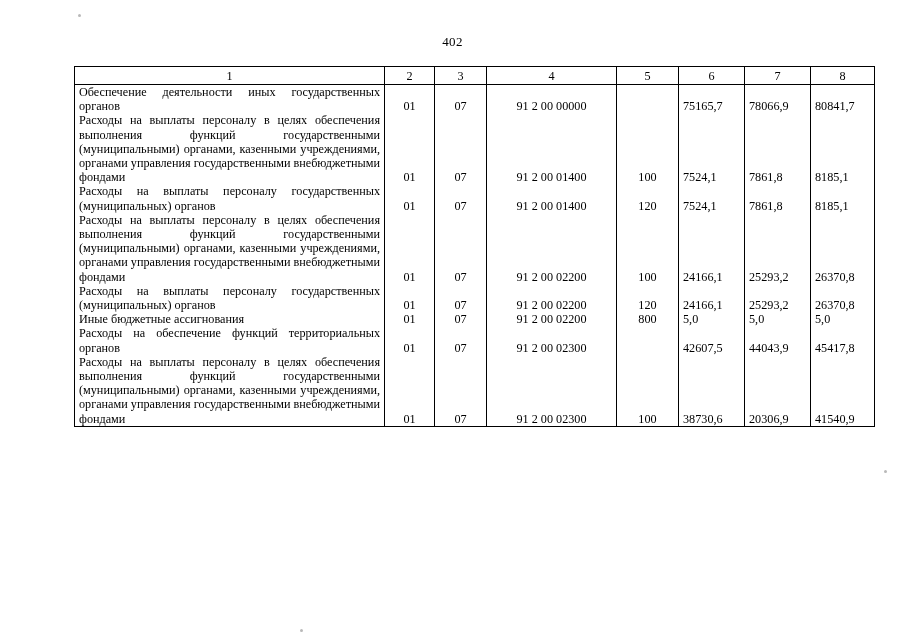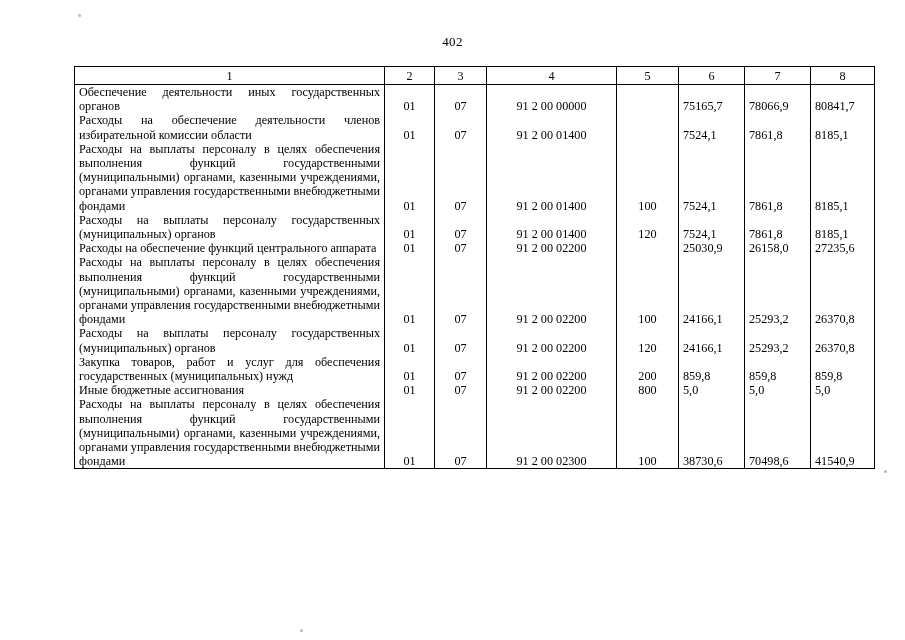--- a/index.html
+++ b/index.html
@@ -142,106 +142,86 @@
             <td class="name justify-all">Обеспечение деятельности иных государственных органов</td>
             <td class="center">01</td>
             <td class="center">07</td>
             <td class="center">91 2 00 00000</td>
             <td class="center"></td>
             <td class="num">75165,7</td>
             <td class="num">78066,9</td>
             <td class="num">80841,7</td>
           </tr>
           <tr>
-            <td class="name">Расходы на обеспечение деятельности членов избирательной комиссии области</td>
-            <td class="center">01</td>
-            <td class="center">07</td>
-            <td class="center">91 2 00 01400</td>
-            <td class="center"></td>
-            <td class="num">7524,1</td>
-            <td class="num">7861,8</td>
-            <td class="num">8185,1</td>
-          </tr>
-          <tr>
             <td class="name">Расходы на выплаты персоналу в целях обеспечения выполнения функций государственными (муниципальными) органами, казенными учреждениями, органами управления государственными внебюджетными фондами</td>
             <td class="center">01</td>
             <td class="center">07</td>
             <td class="center">91 2 00 01400</td>
             <td class="center">100</td>
             <td class="num">7524,1</td>
             <td class="num">7861,8</td>
             <td class="num">8185,1</td>
           </tr>
           <tr>
             <td class="name">Расходы на выплаты персоналу государственных (муниципальных) органов</td>
             <td class="center">01</td>
             <td class="center">07</td>
             <td class="center">91 2 00 01400</td>
             <td class="center">120</td>
             <td class="num">7524,1</td>
             <td class="num">7861,8</td>
             <td class="num">8185,1</td>
           </tr>
           <tr>
-            <td class="name justify-all">Расходы на обеспечение функций центрального аппарата</td>
-            <td class="center">01</td>
-            <td class="center">07</td>
-            <td class="center">91 2 00 02200</td>
-            <td class="center"></td>
-            <td class="num">25030,9</td>
-            <td class="num">26158,0</td>
-            <td class="num">27235,6</td>
-          </tr>
-          <tr>
             <td class="name">Расходы на выплаты персоналу в целях обеспечения выполнения функций государственными (муниципальными) органами, казенными учреждениями, органами управления государственными внебюджетными фондами</td>
             <td class="center">01</td>
             <td class="center">07</td>
             <td class="center">91 2 00 02200</td>
             <td class="center">100</td>
             <td class="num">24166,1</td>
             <td class="num">25293,2</td>
             <td class="num">26370,8</td>
           </tr>
           <tr>
             <td class="name">Расходы на выплаты персоналу государственных (муниципальных) органов</td>
             <td class="center">01</td>
             <td class="center">07</td>
             <td class="center">91 2 00 02200</td>
             <td class="center">120</td>
             <td class="num">24166,1</td>
             <td class="num">25293,2</td>
             <td class="num">26370,8</td>
           </tr>
           <tr>
-            <td class="name">Закупка товаров, работ и услуг для обеспечения государственных (муниципальных) нужд</td>
-            <td class="center">01</td>
-            <td class="center">07</td>
-            <td class="center">91 2 00 02200</td>
-            <td class="center">200</td>
-            <td class="num">859,8</td>
-            <td class="num">859,8</td>
-            <td class="num">859,8</td>
-          </tr>
-          <tr>
             <td class="name">Иные бюджетные ассигнования</td>
             <td class="center">01</td>
             <td class="center">07</td>
             <td class="center">91 2 00 02200</td>
             <td class="center">800</td>
             <td class="num">5,0</td>
             <td class="num">5,0</td>
             <td class="num">5,0</td>
           </tr>
           <tr>
+            <td class="name justify-all">Расходы на обеспечение функций территориальных органов</td>
+            <td class="center">01</td>
+            <td class="center">07</td>
+            <td class="center">91 2 00 02300</td>
+            <td class="center"></td>
+            <td class="num">42607,5</td>
+            <td class="num">44043,9</td>
+            <td class="num">45417,8</td>
+          </tr>
+          <tr>
             <td class="name">Расходы на выплаты персоналу в целях обеспечения выполнения функций государственными (муниципальными) органами, казенными учреждениями, органами управления государственными внебюджетными фондами</td>
             <td class="center">01</td>
             <td class="center">07</td>
             <td class="center">91 2 00 02300</td>
             <td class="center">100</td>
             <td class="num">38730,6</td>
-            <td class="num">70498,6</td>
+            <td class="num">20306,9</td>
             <td class="num">41540,9</td>
           </tr>
         </tbody>
     </table>
   </div>
 
 </div>
 
 </body></html>

